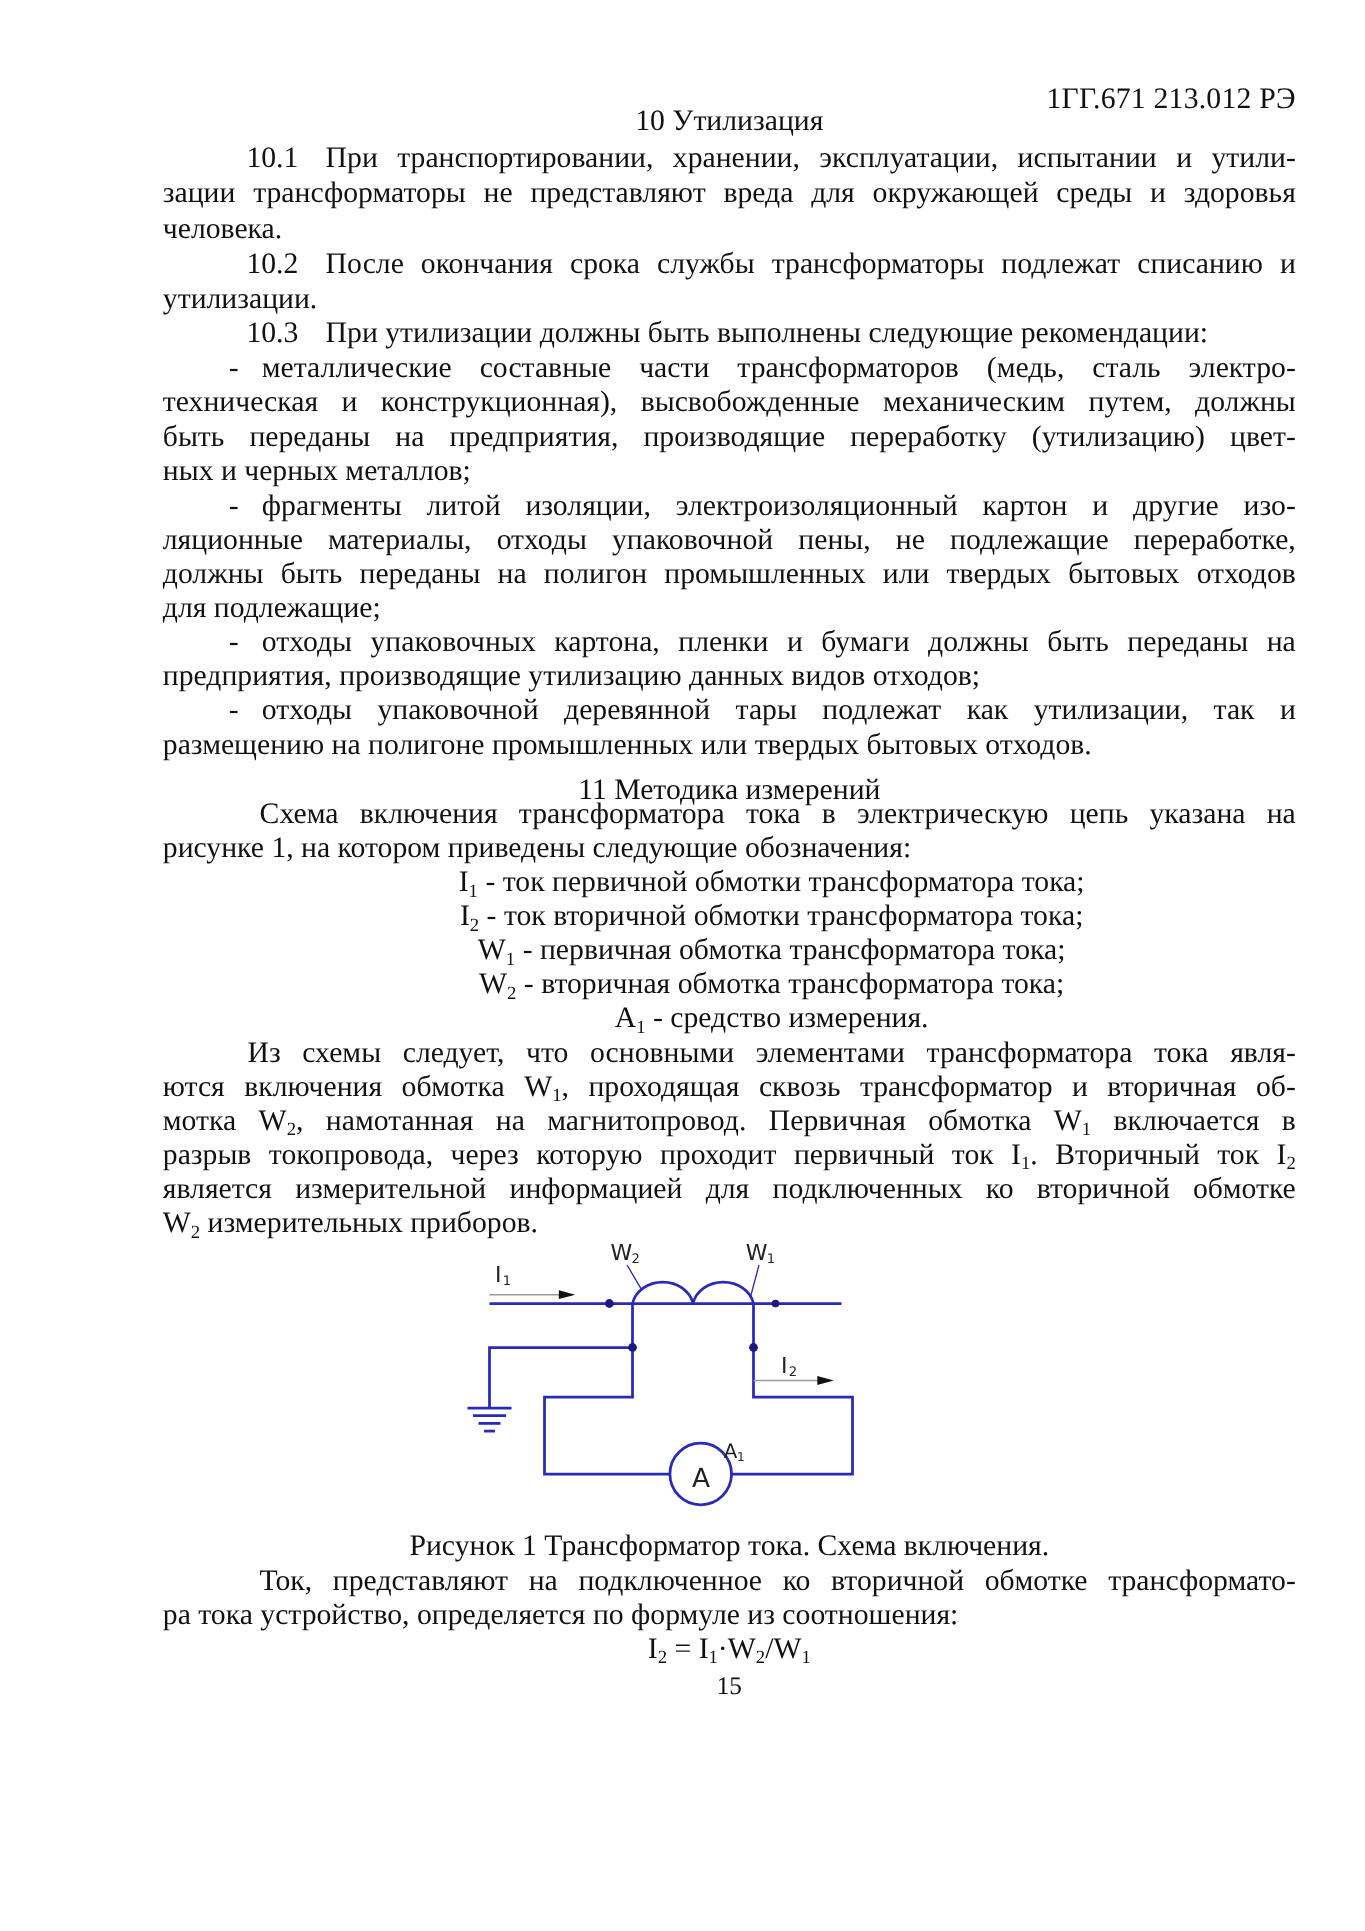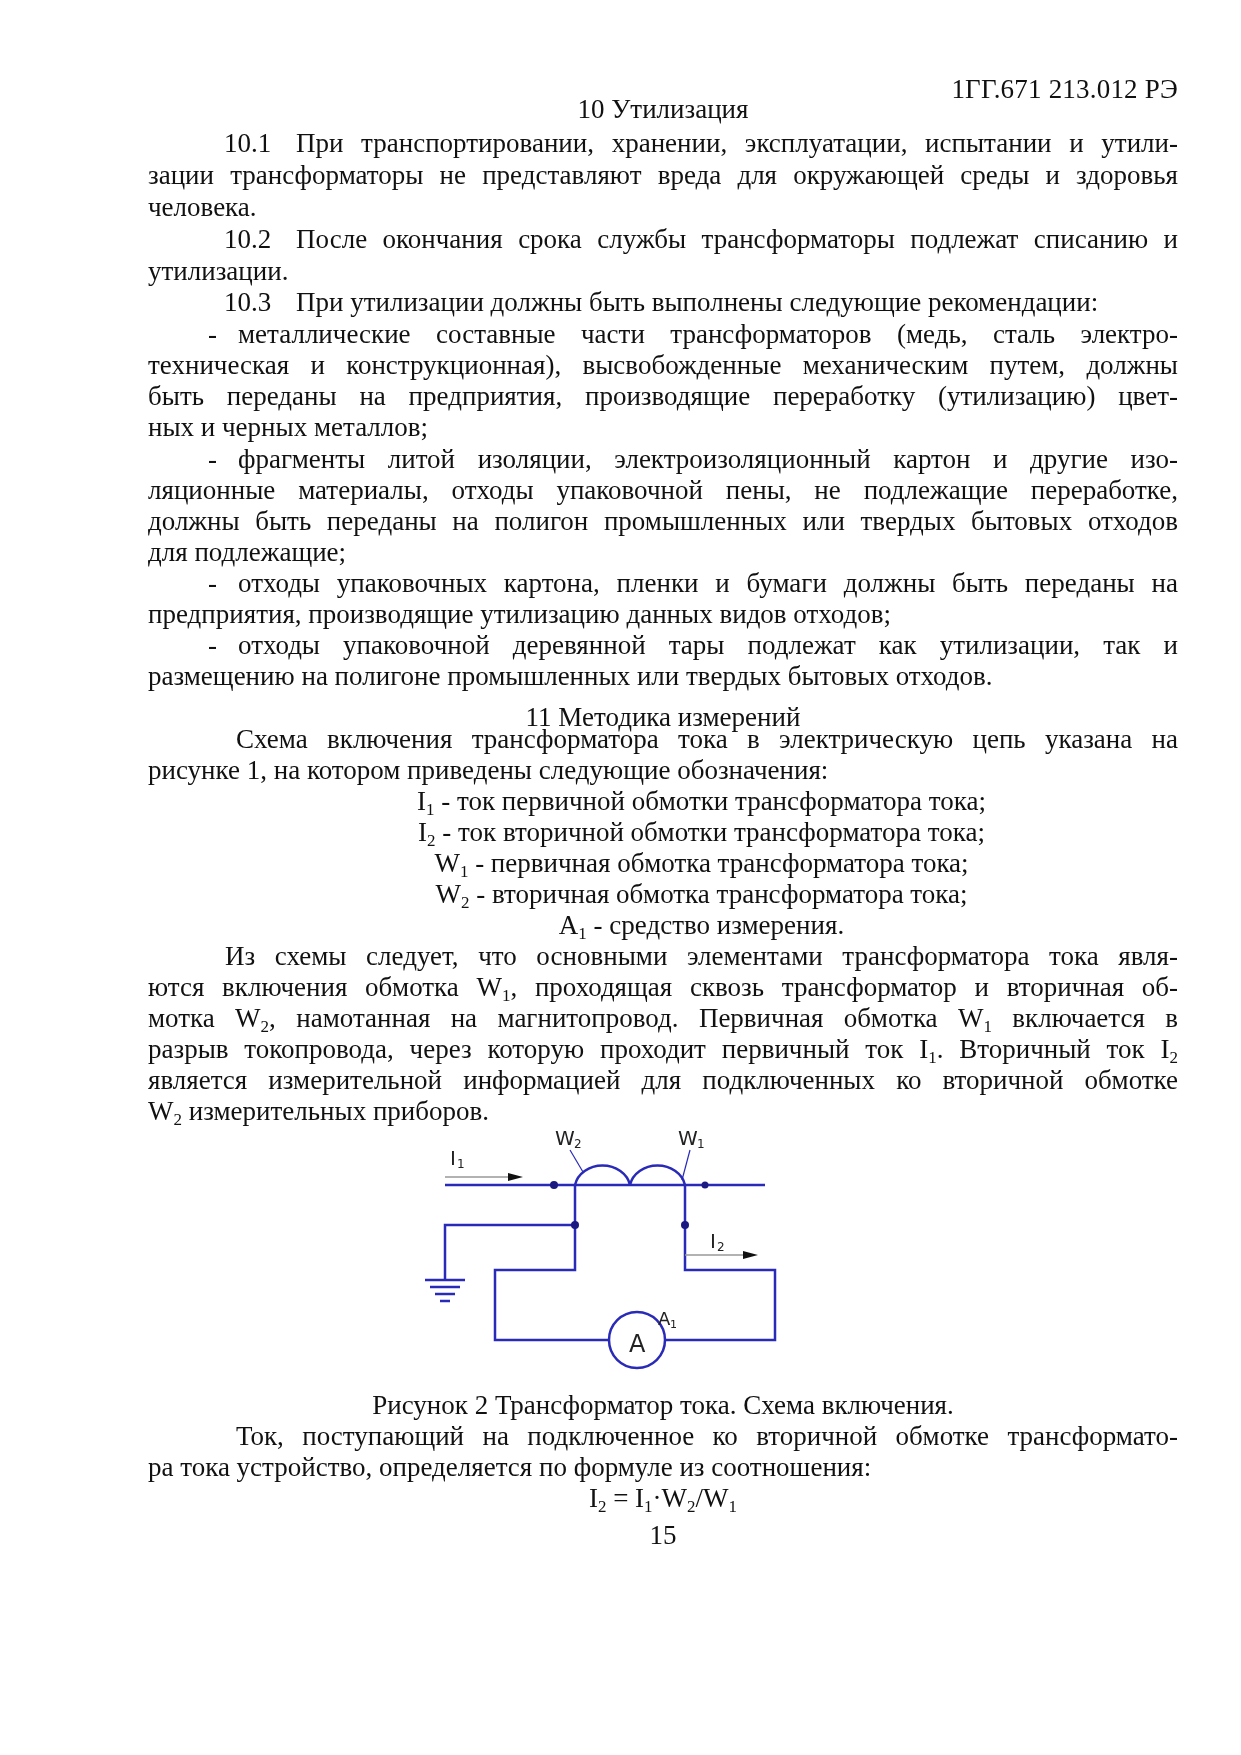--- a/index.html
+++ b/index.html
@@ -11,21 +11,21 @@
   .line { position: absolute; left: 0; width: 100%; font-size: 27px; line-height: 34px; white-space: nowrap; }
   .j { text-align: justify; text-align-last: justify; }
   .ind1 { padding-left: 60px; box-sizing: border-box; }
   .ind2 { padding-left: 88px; box-sizing: border-box; }
   .ind3 { padding-left: 77px; box-sizing: border-box; text-align: center; }
   .num { display: inline-block; width: 72px; margin-left: 16px; }
   .dash { display: inline-block; width: 30px; }
   sub { font-size: 17px; vertical-align: -5px; line-height: 0; }
   .center { text-align: center; }
   .diagram { position: absolute; left: 478px; top: 1255px; width: 380px; height: 280px; }
-  .page-num { position: absolute; top: 1700px; left: 0; width: 100%; text-align: center; font-size: 27px; }
+  .page-num { position: absolute; top: 1700px; left: 0; width: 100%; text-align: center; font-size: 23px; }
 </style>
 </head>
 <body>
 
 <div class="page">
 
   <div class="doc-code">1ГГ.671 213.012 РЭ</div>
 
   <div class="h" style="top:94px">10  Утилизация</div>
 
@@ -65,22 +65,22 @@
   <div class="line ind3" style="top:877px"><span>W</span><sub>2</sub><span> - вторичная обмотка трансформатора тока;</span></div>
   <div class="line ind3" style="top:908px"><span>A</span><sub>1</sub><span> - средство измерения.</span></div>
 
   <div class="line j ind3" style="top:939px">Из схемы следует, что основными элементами трансформатора тока явля-</div>
   <div class="line j" style="top:970px"><span>ются включения обмотка W</span><sub>1</sub><span>, проходящая сквозь трансформатор и вторичная об-</span></div>
   <div class="line j" style="top:1001px"><span>мотка W</span><sub>2</sub><span>, намотанная на магнитопровод. Первичная обмотка W</span><sub>1</sub><span> включается в</span></div>
   <div class="line j" style="top:1032px"><span>разрыв токопровода, через которую проходит первичный ток I</span><sub>1</sub><span>. Вторичный ток I</span><sub>2</sub></div>
   <div class="line j" style="top:1063px">является измерительной информацией для подключенных ко вторичной обмотке</div>
   <div class="line" style="top:1094px"><span>W</span><sub>2</sub><span> измерительных приборов.</span></div>
 
-  <div class="line center" style="top:1388px">Рисунок 2 Трансформатор тока. Схема включения.</div>
-  <div class="line j ind2" style="top:1419px">Ток, поступающий на подключенное ко вторичной обмотке трансформато-</div>
+  <div class="line center" style="top:1388px">Рисунок 1 Трансформатор тока. Схема включения.</div>
+  <div class="line j ind2" style="top:1419px">Ток, представляют на подключенное ко вторичной обмотке трансформато-</div>
   <div class="line" style="top:1450px">ра тока устройство, определяется по формуле из соотношения:</div>
   <div class="line center" style="top:1481px"><span>I</span><sub>2</sub><span> = I</span><sub>1</sub><span>·W</span><sub>2</sub><span>/W</span><sub>1</sub></div>
 
   <div class="page-num" style="top:1520px">15</div>
 </div>
 
 <svg class="diagram" style="left:420px; top:1120px; width:360px; height:270px;" viewBox="0 0 360 270">
   <g stroke="#2a2ab8" stroke-width="2.5" fill="none">
 
     <line x1="25" y1="65" x2="345" y2="65"></line>

